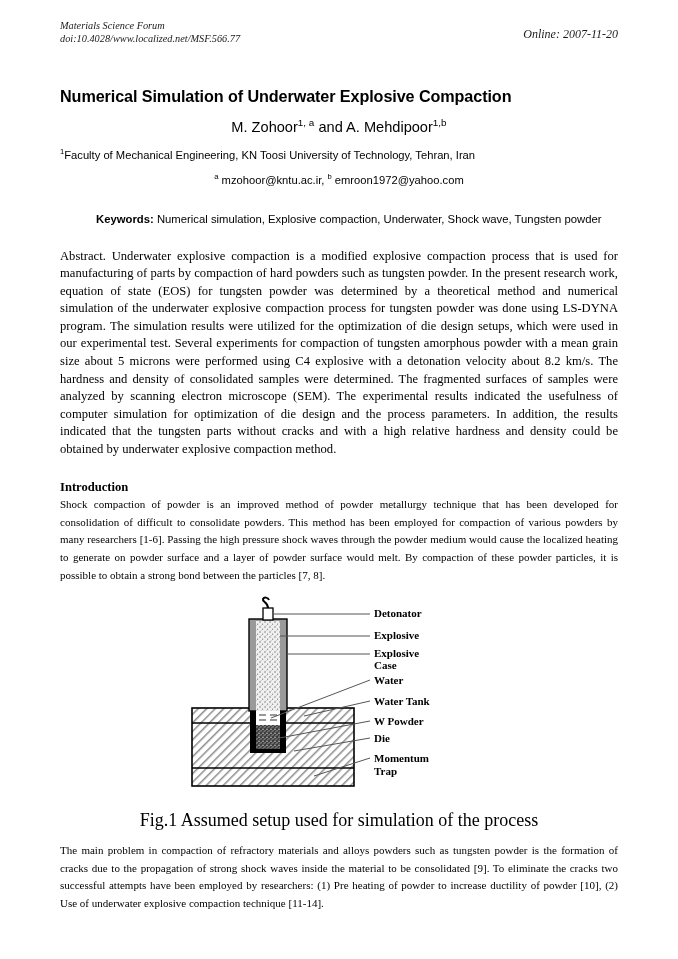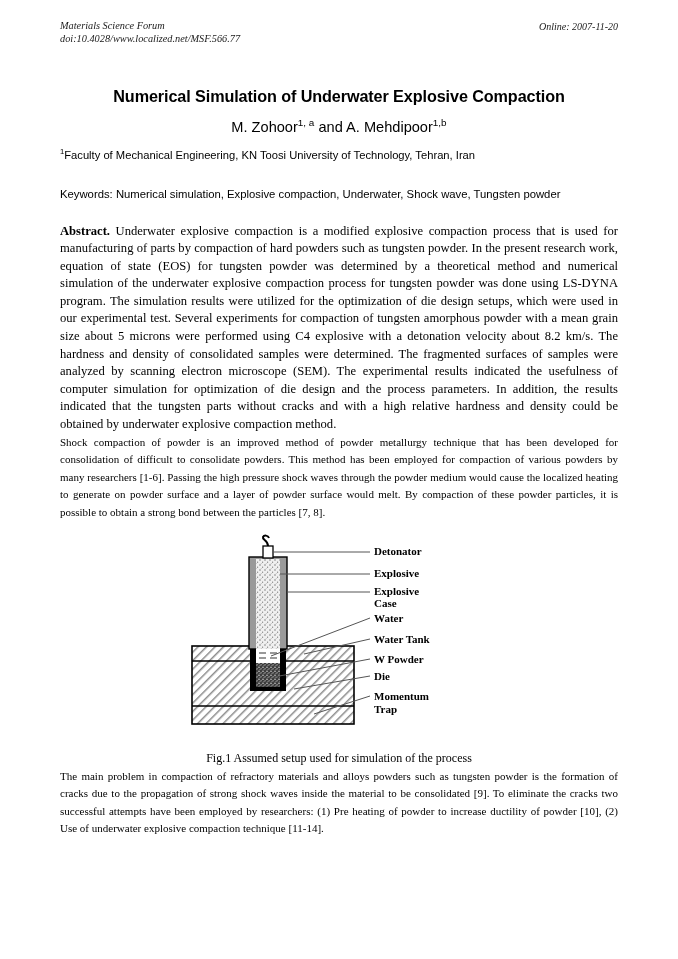--- a/index.html
+++ b/index.html
@@ -32,30 +32,30 @@
     line-height: 12.6px;
     color: #1a1a1a;
     height: 56px;
   }
   .masthead .lines {
     width: 400px;
   }
   .masthead .online {
     position: absolute;
     right: 0;
-    top: 1px;
+    top: 8px;
     font-style: italic;
-    font-size: 10px;
+    font-size: 12px;
     white-space: nowrap;
   }
 
   
   .title {
     margin-top: 10px;
-    text-align: center;
+    text-align: left;
     font-family: "Liberation Sans", sans-serif;
     font-weight: bold;
     font-size: 16.2px;
     line-height: 21px;
     letter-spacing: -0.1px;
   }
   .authors {
     margin-top: 11px;
     text-align: center;
     font-family: "Liberation Sans", sans-serif;
@@ -84,32 +84,33 @@
 
   
   .keywords {
     margin-top: 24px;
     font-family: "Liberation Sans", sans-serif;
     font-size: 11.3px;
     line-height: 15.5px;
     text-align: justify;
   }
   .keywords .kw-label {
-    font-weight: normal;
+    font-weight: bold;
+    margin-left: 36px;
   }
 
   
   .abstract {
     margin-top: 20px;
     font-size: 12.6px;
     line-height: 17.6px;
     text-align: justify;
   }
   .abstract .ab-label {
-    font-weight: bold;
+    font-weight: normal;
     margin-top: 34px;
   }
   .section-head {
     margin-top: 20px;
     font-weight: bold;
     font-size: 12.6px;
     line-height: 17.6px;
   }
   .para {
     font-size: 11px;
@@ -124,25 +125,25 @@
     height: 212px;
     font-weight: bold;
   }
   .figure-svg {
     display: block;
     margin: 0 auto;
   }
   .fig-caption {
     margin-top: 4px;
     text-align: center;
-    font-size: 12px;
+    font-size: 18px;
     line-height: 16px;
   }
   .after-fig {
-    margin-top: 2px;
+    margin-top: 14px;
   }
 </style>
 </head>
 <body>
 
 <div class="page">
   <div class="content">
 
     <div class="masthead">
       <div class="lines">
@@ -157,29 +158,33 @@
     </div>
 
     <div class="authors">
       <span>M. Zohoor</span><sup>1, a</sup><span> and </span><span>A. Mehdipoor</span><sup>1,b</sup>
     </div>
 
     <div class="affiliation">
       <sup>1</sup><span>Faculty of Mechanical Engineering, KN Toosi University of Technology, Tehran, Iran</span>
     </div>
 
+    <div class="emails">
+      <sup>a</sup><span> mzohoor@kntu.ac.ir, </span><sup>b</sup><span> emroon1972@yahoo.com</span>
+    </div>
 
     <div class="keywords">
       <span class="kw-label">Keywords:</span><span> Numerical simulation, Explosive compaction, Underwater, Shock wave, Tungsten powder</span>
     </div>
 
     <div class="abstract">
       <span class="ab-label">Abstract.</span><span> Underwater explosive compaction is a modified explosive compaction process that is used for manufacturing of parts by compaction of hard powders such as tungsten powder. In the present research work, equation of state (EOS) for tungsten powder was determined by a theoretical method and numerical simulation of the underwater explosive compaction process for tungsten powder was done using LS-DYNA program.  The simulation results were utilized for the optimization of die design setups, which were used in our experimental test. Several experiments for compaction of tungsten amorphous powder with a mean grain size about 5 microns were performed using C4 explosive with a detonation velocity about 8.2 km/s.  The hardness and density of consolidated samples were determined.  The fragmented surfaces of samples were analyzed by scanning electron microscope (SEM). The experimental results indicated the usefulness of computer simulation for optimization of die design and the process parameters.  In addition, the results indicated that the tungsten parts without cracks and with a high relative hardness and density could be obtained by underwater explosive compaction method.</span>
     </div>
 
+    <div class="section-head">Introduction</div>
     <div class="para">Shock compaction of powder is an improved method of powder metallurgy technique that has been developed for consolidation of difficult to consolidate powders. This method has been employed for compaction of various powders by many researchers [1-6]. Passing the high pressure shock waves through the powder medium would cause the localized heating to generate on powder surface and a layer of powder surface would melt. By compaction of these powder particles, it is possible to obtain a strong bond between the particles [7, 8].</div>
 
     <div class="figure-block">
       <svg class="figure-svg" width="330" height="200" viewBox="0 0 330 200">
         <defs>
           <pattern id="hatchTank" width="6" height="6" patternTransform="rotate(45)" patternUnits="userSpaceOnUse">
             <rect width="6" height="6" fill="#ffffff"></rect>
             <line x1="0" y1="0" x2="0" y2="6" stroke="#8c8c8c" stroke-width="3"></line>
           </pattern>
           <pattern id="speckExplosive" width="5" height="5" patternUnits="userSpaceOnUse">

